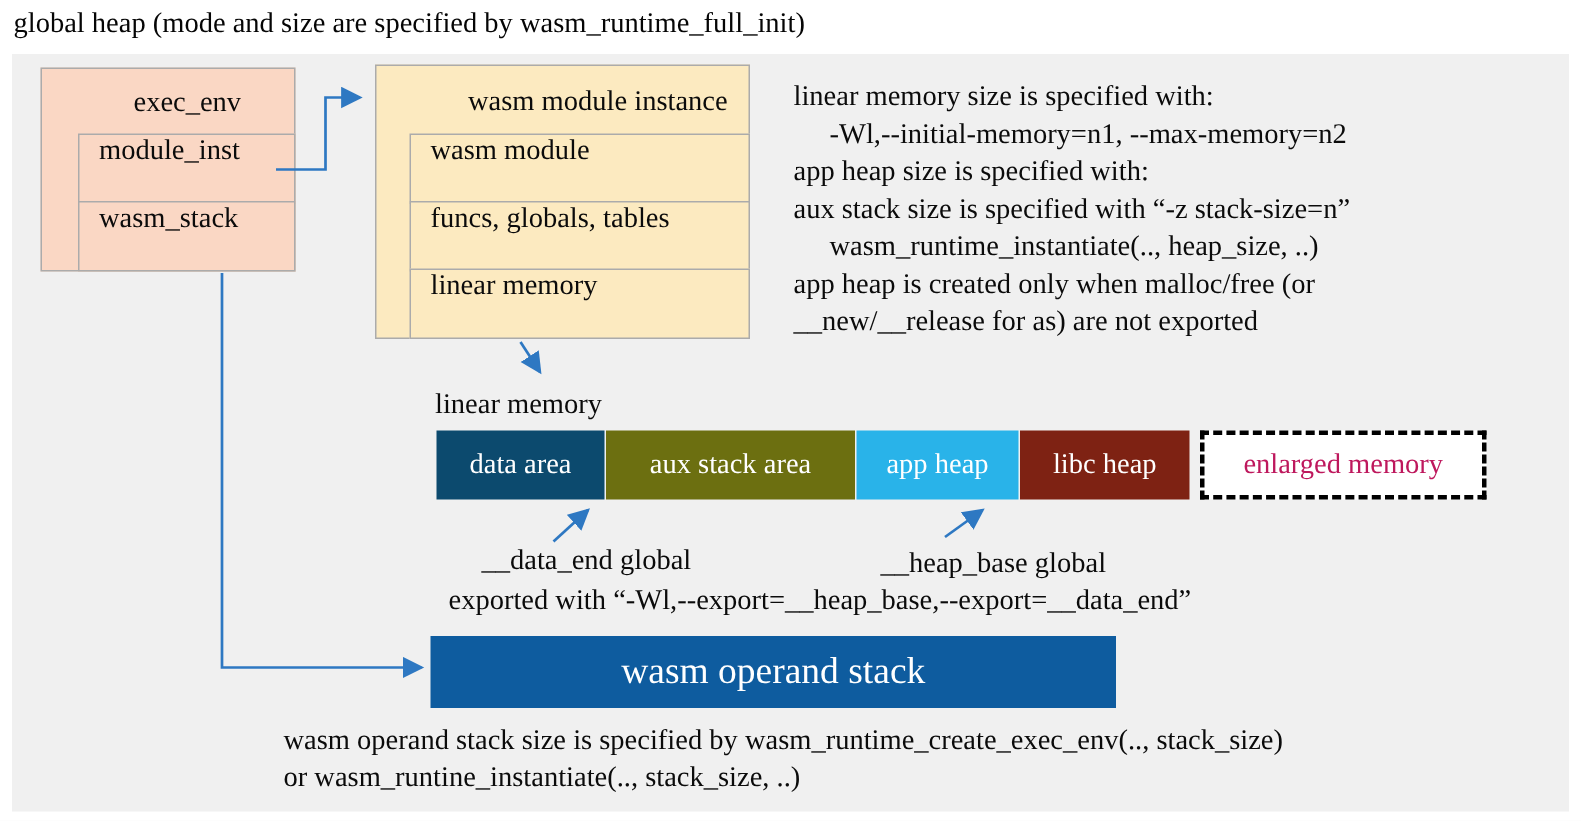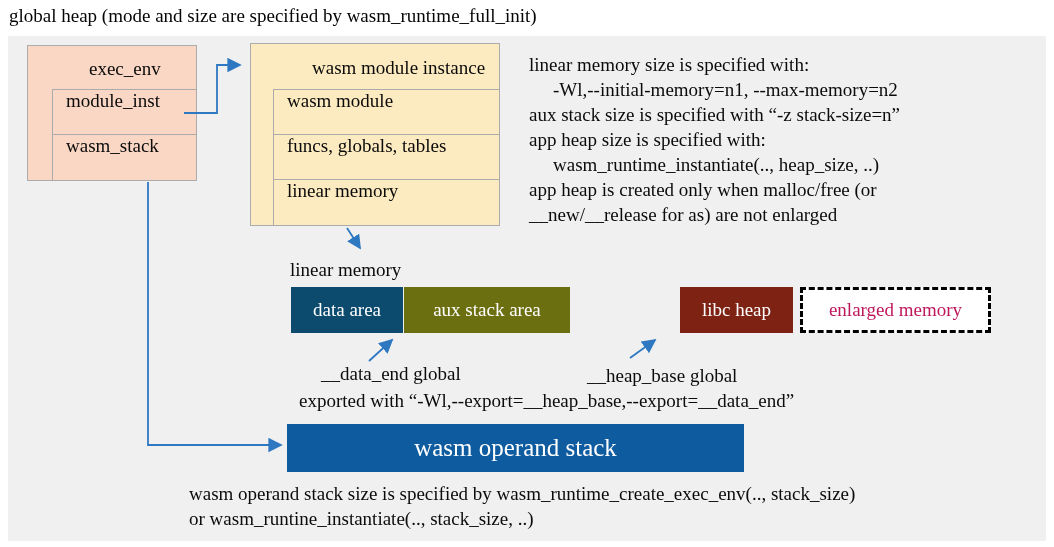--- a/index.html
+++ b/index.html
@@ -61,34 +61,37 @@
   <div class="box cream sub" style="left:273px;top:134px;width:227px;height:47px">
     <span>funcs, globals, tables</span>
   </div>
   <div class="box cream sub" style="left:273px;top:179px;width:227px;height:47px">
     <span>linear memory</span>
   </div>
 
   <div class="notes" style="left:529px;top:52px">
     <div>linear memory size is specified with:</div>
     <div class="indent">-Wl,--initial-memory=n1, --max-memory=n2</div>
+    <div>app heap size is specified with:</div>
     <div>aux stack size is specified with “-z stack-size=n”</div>
-    <div>app heap size is specified with:</div>
     <div class="indent">wasm_runtime_instantiate(.., heap_size, ..)</div>
     <div>app heap is created only when malloc/free (or</div>
-    <div>__new/__release for as) are not enlarged</div>
+    <div>__new/__release for as) are not exported</div>
   </div>
 
   <div class="floatlabel" style="left:290px;top:259px">linear memory</div>
 
   <div class="seg" style="left: 291px; width: 112px; background-color: #0c4a6e;">
     <span>data area</span>
   </div>
   <div class="seg" style="left: 404px; width: 166px; background-color: rgb(108, 111, 16);">
     <span>aux stack area</span>
+  </div>
+  <div class="seg" style="left: 571px; width: 108px; background-color: rgb(41, 179, 233);">
+    <span>app heap</span>
   </div>
   <div class="seg" style="left: 680px; width: 113px; background-color: rgb(126, 34, 19);">
     <span>libc heap</span>
   </div>
   <div class="seg dashedbox" style="left:800px;width:191px">
     <span>enlarged memory</span>
   </div>
 
   <div class="floatlabel" style="left:321px;top:363px">__data_end global</div>
   <div class="floatlabel" style="left:587px;top:365px">__heap_base global</div>

